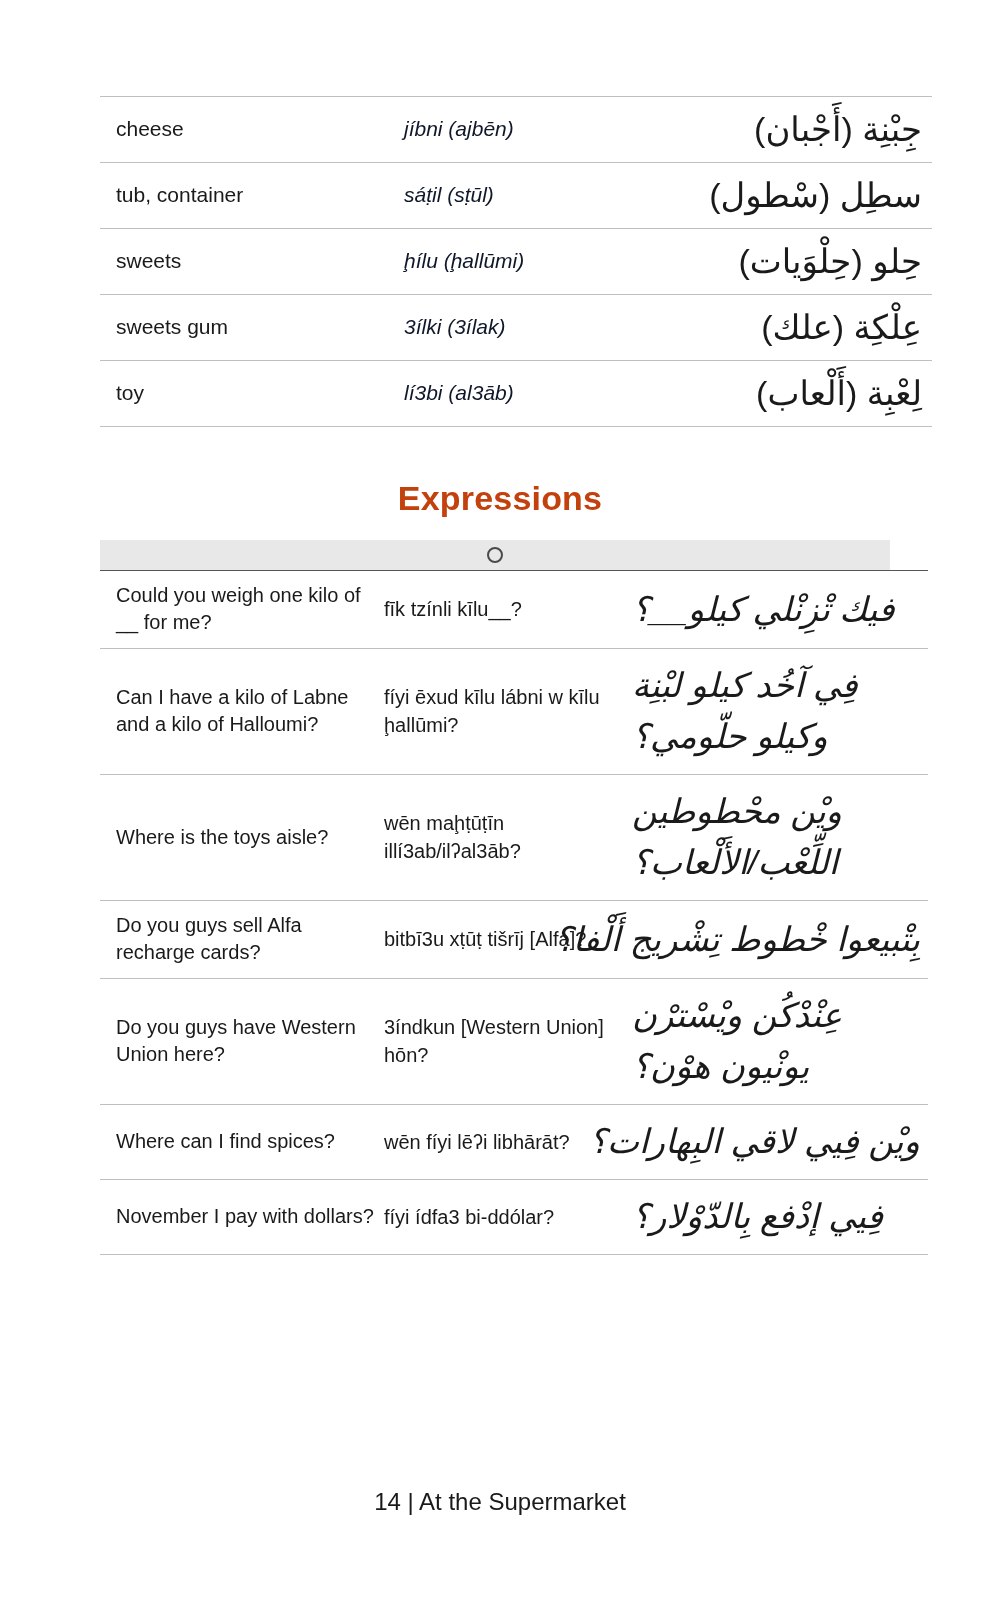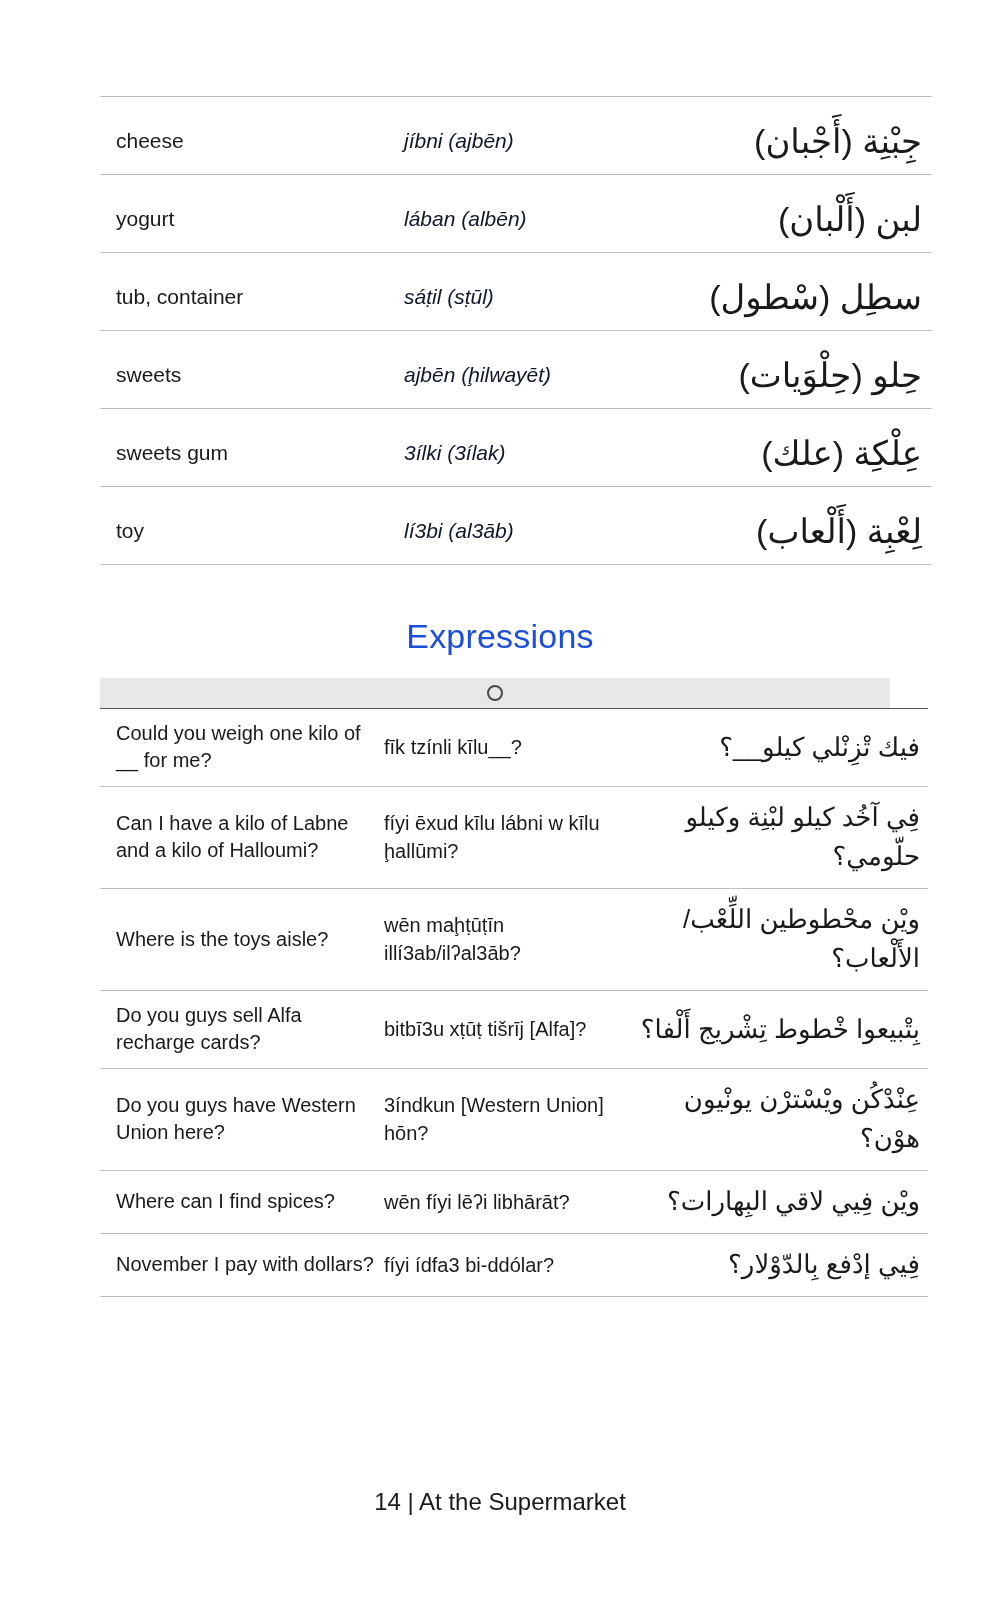--- a/index.html
+++ b/index.html
@@ -29,21 +29,21 @@
     border-collapse: collapse;
     table-layout: fixed;
   }
   table.voc tr {
     border-bottom: 1px solid #bfbfbf;
   }
   table.voc tr:first-child {
     border-top: 1px solid #bfbfbf;
   }
   table.voc td {
-    padding: 24px 4px 13px 4px;
+    padding: 12px 4px 13px 4px;
     vertical-align: middle;
   }
   td.en {
     width: 280px;
     font-size: 21px;
     color: #1a1a1a;
     padding-left: 16px !important;
   }
   td.tr {
     width: 245px;
@@ -56,23 +56,23 @@
     font-size: 34px;
     text-align: right;
     direction: rtl;
     padding-right: 10px !important;
     white-space: nowrap;
   }
 
   
   h2.section-title {
     text-align: center;
-    color: #1d4ed8;
+    color: #c2410c;
     font-size: 34px;
-    font-weight: normal;
+    font-weight: bold;
     margin: 52px 0 22px 0;
     letter-spacing: 0.2px;
   }
 
   
   .audio-bar {
     width: 790px;
     height: 30px;
     background: #e8e8e8;
     display: flex;
@@ -106,25 +106,26 @@
     padding-left: 16px !important;
   }
   td.xtr {
     width: 240px;
     font-size: 20px;
     line-height: 1.4;
     padding-left: 2px !important;
   }
   td.xar {
     width: 288px;
-    font-size: 26px;
-    text-align: right;
+    font-size: 34px;
+    text-align: left;
     direction: rtl;
     line-height: 1.5;
     padding-right: 8px !important;
+    font-style: italic;
   }
   td.xar.nowrap { white-space: nowrap; }
 
   .sup {
     font-size: 0.62em;
     vertical-align: super;
   }
 
   
   .footer {
@@ -143,32 +144,27 @@
 <div class="page">
 
   <table class="voc">
     <tbody>
       <tr>
         <td class="en">cheese</td>
         <td class="tr">jíbni (ajbēn)</td>
         <td class="ar">جِبْنِة (أَجْبان)</td>
       </tr>
       <tr>
-        <td class="en">yogurt</td>
-        <td class="tr">lában (albēn)</td>
-        <td class="ar">لبن (أَلْبان)</td>
-      </tr>
-      <tr>
         <td class="en">tub, container</td>
         <td class="tr">sáṭil (sṭūl)</td>
         <td class="ar">سطِل (سْطول)</td>
       </tr>
       <tr>
         <td class="en">sweets</td>
-        <td class="tr">ajbēn (ḩilwayēt)</td>
+        <td class="tr">ḩílu (ḩallūmi)</td>
         <td class="ar">حِلو (حِلْوَيات)</td>
       </tr>
       <tr>
         <td class="en">sweets gum</td>
         <td class="tr">3ílki (3ílak)</td>
         <td class="ar">عِلْكِة (علك)</td>
       </tr>
       <tr>
         <td class="en">toy</td>
         <td class="tr">lí3bi (al3āb)</td>

